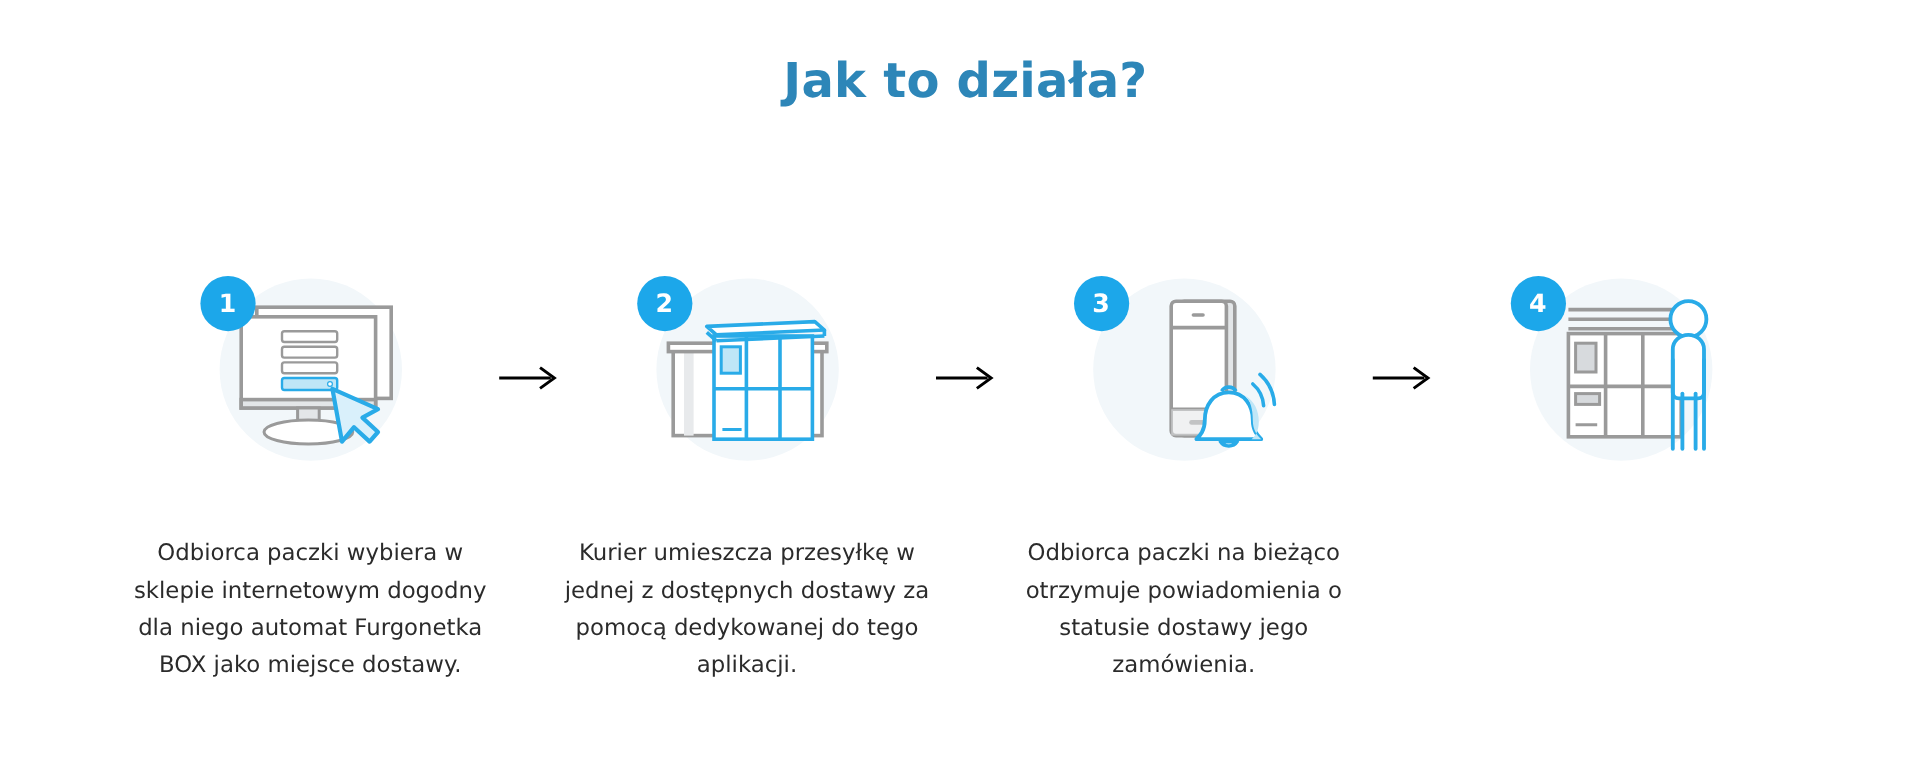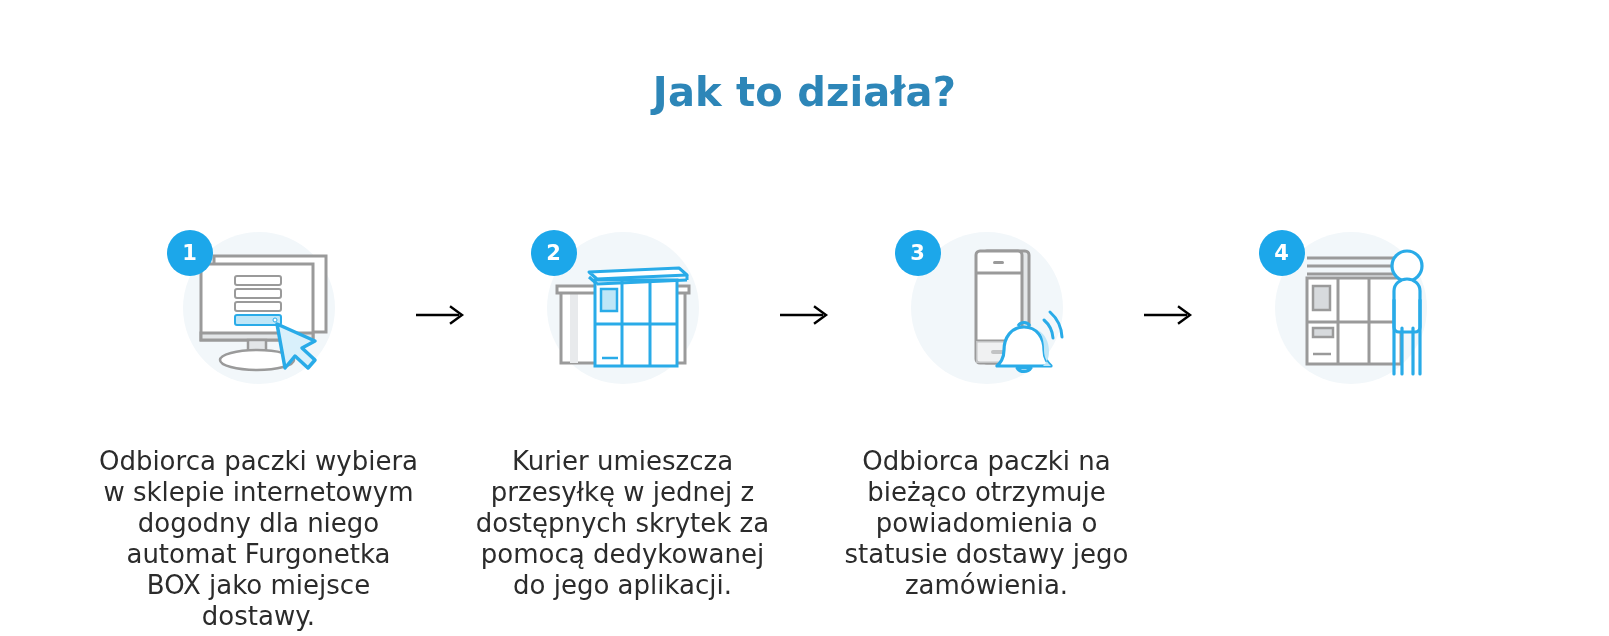--- a/index.html
+++ b/index.html
@@ -16,21 +16,21 @@
     position: relative;
   }
 
   .page-title {
     text-align: center;
     color: #2d86b8;
     font-size: 40px;
     font-weight: bold;
     letter-spacing: 0.2px;
     margin: 0;
-    padding-top: 68px;
+    padding-top: 44px;
     line-height: 1.2;
   }
 
   .steps-row {
     position: absolute;
     top: 228px;
     left: 0;
     width: 1609px;
     display: flex;
     align-items: flex-start;
@@ -82,21 +82,21 @@
     display: flex;
     align-items: center;
     justify-content: center;
     z-index: 5;
   }
 
   .step-text {
     margin-top: 48px;
     width: 320px;
     text-align: center;
-    font-size: 26px;
+    font-size: 19px;
     line-height: 31px;
     color: #2b2b2b;
   }
 
   .arrow {
     width: 52px;
     flex: 0 0 52px;
     margin-top: 76px;
     display: flex;
     align-items: center;
@@ -165,21 +165,21 @@
         <line x1="99" y1="52" x2="99" y2="138" stroke="#29abe8" stroke-width="3"></line>
         <line x1="127" y1="52" x2="127" y2="138" stroke="#29abe8" stroke-width="3"></line>
         <line x1="72" y1="96" x2="154" y2="96" stroke="#29abe8" stroke-width="3"></line>
 
         <rect x="78" y="61" width="16" height="22" fill="#bfe6f7" stroke="#29abe8" stroke-width="2.5"></rect>
 
         <line x1="79" y1="130" x2="95" y2="130" stroke="#29abe8" stroke-width="2.5"></line>
       </svg>
       <div class="badge">2</div>
     </div>
-    <div class="step-text">Kurier umieszcza przesyłkę w jednej z dostępnych skrytek za pomocą dedykowanej do jego aplikacji.</div>
+    <div class="step-text">Kurier umieszcza przesyłkę w jednej z dostępnych dostawy za pomocą dedykowanej do tego aplikacji.</div>
   </div>
 
   <div class="arrow">
     <svg width="52" height="22" viewBox="0 0 52 22">
       <line x1="1" y1="11" x2="44" y2="11" stroke="#000000" stroke-width="2.4"></line>
       <polyline points="36,3 47,11 36,19" fill="none" stroke="#000000" stroke-width="2.4" stroke-linecap="square"></polyline>
     </svg>
   </div>
 
   <div class="step">

